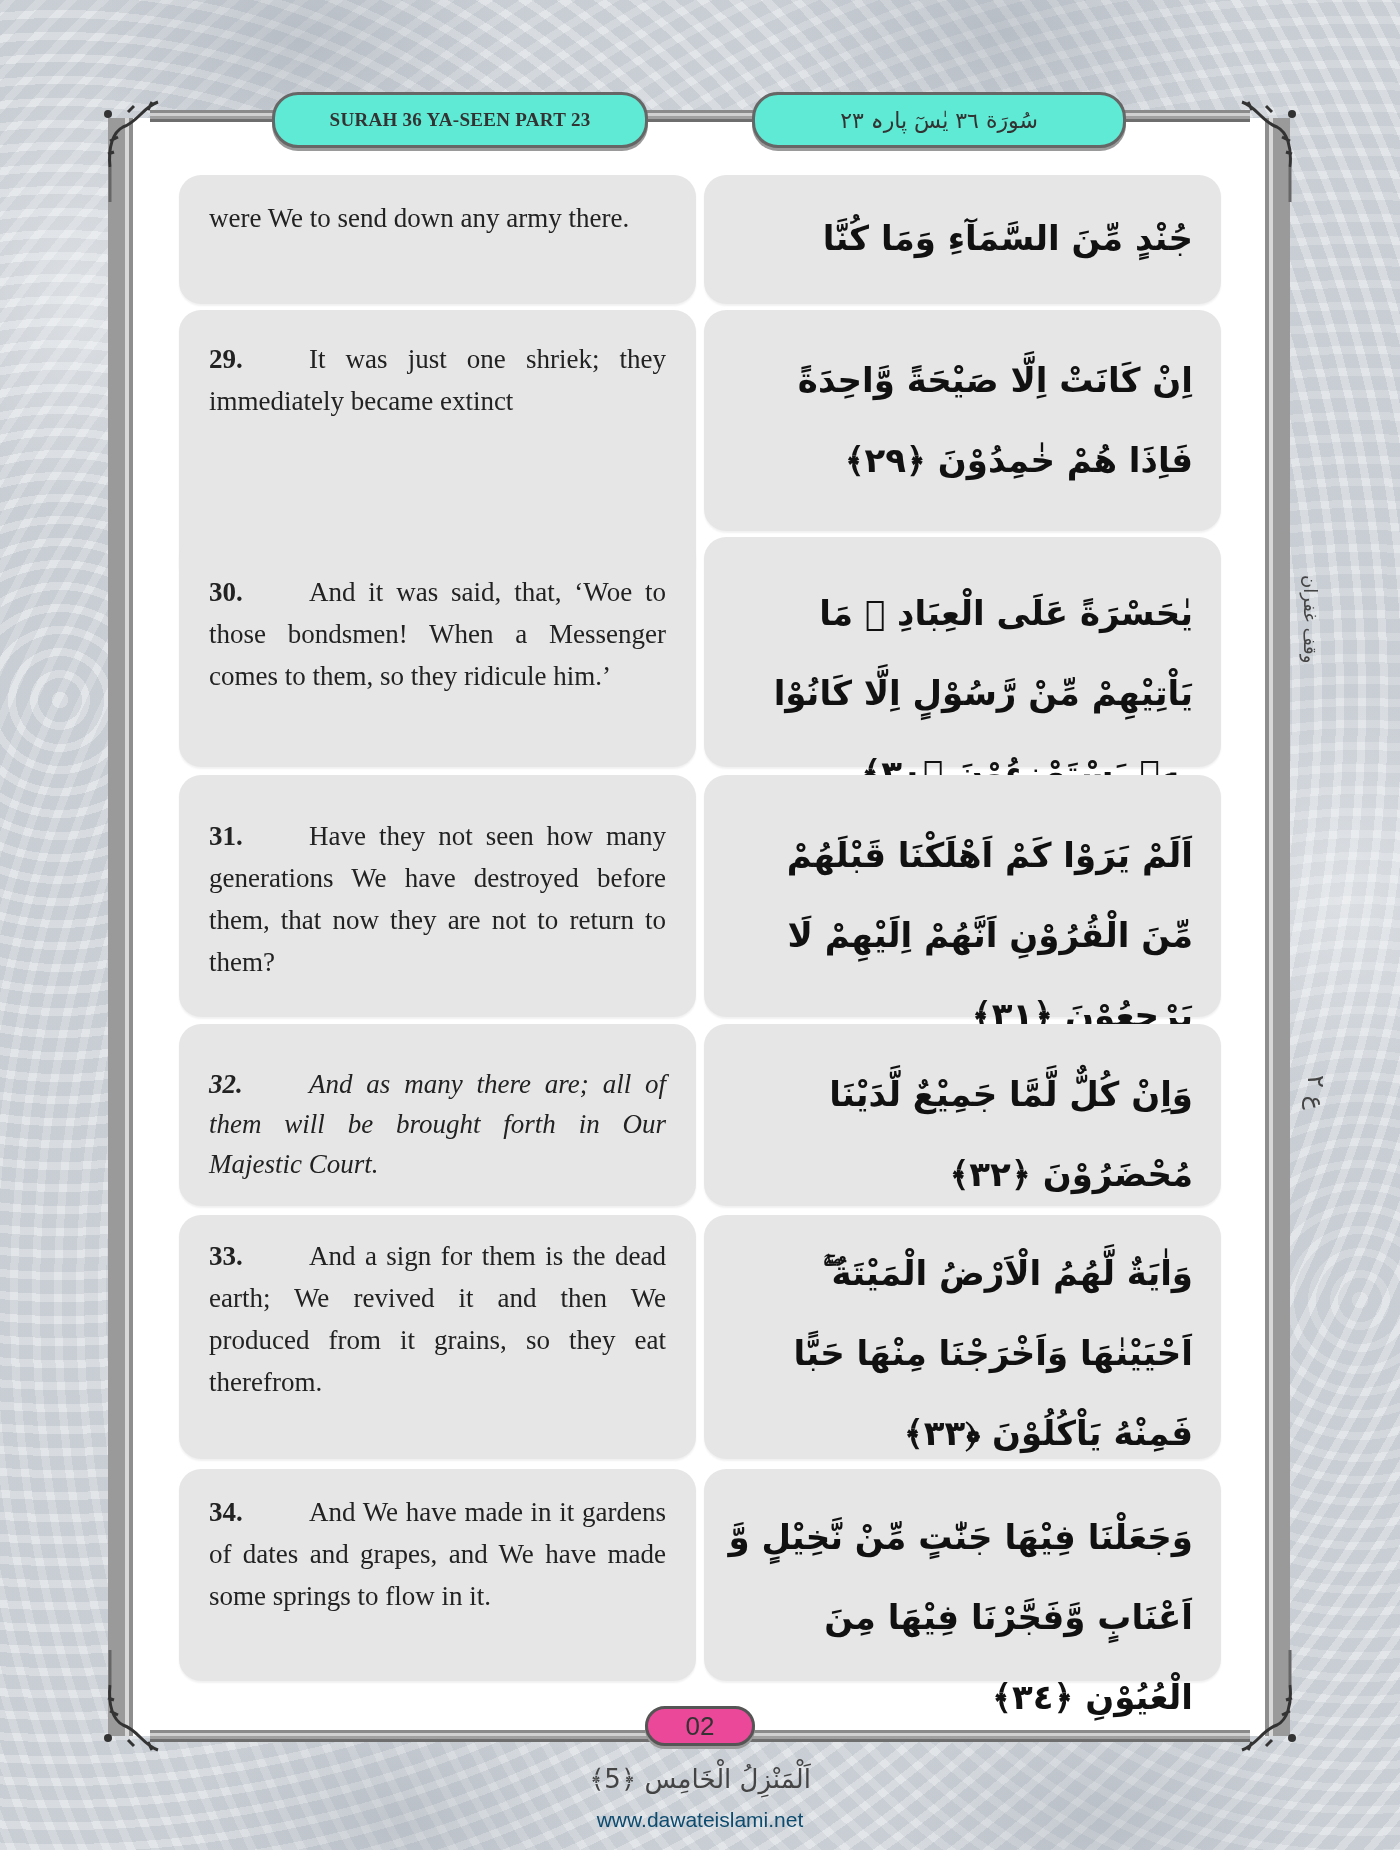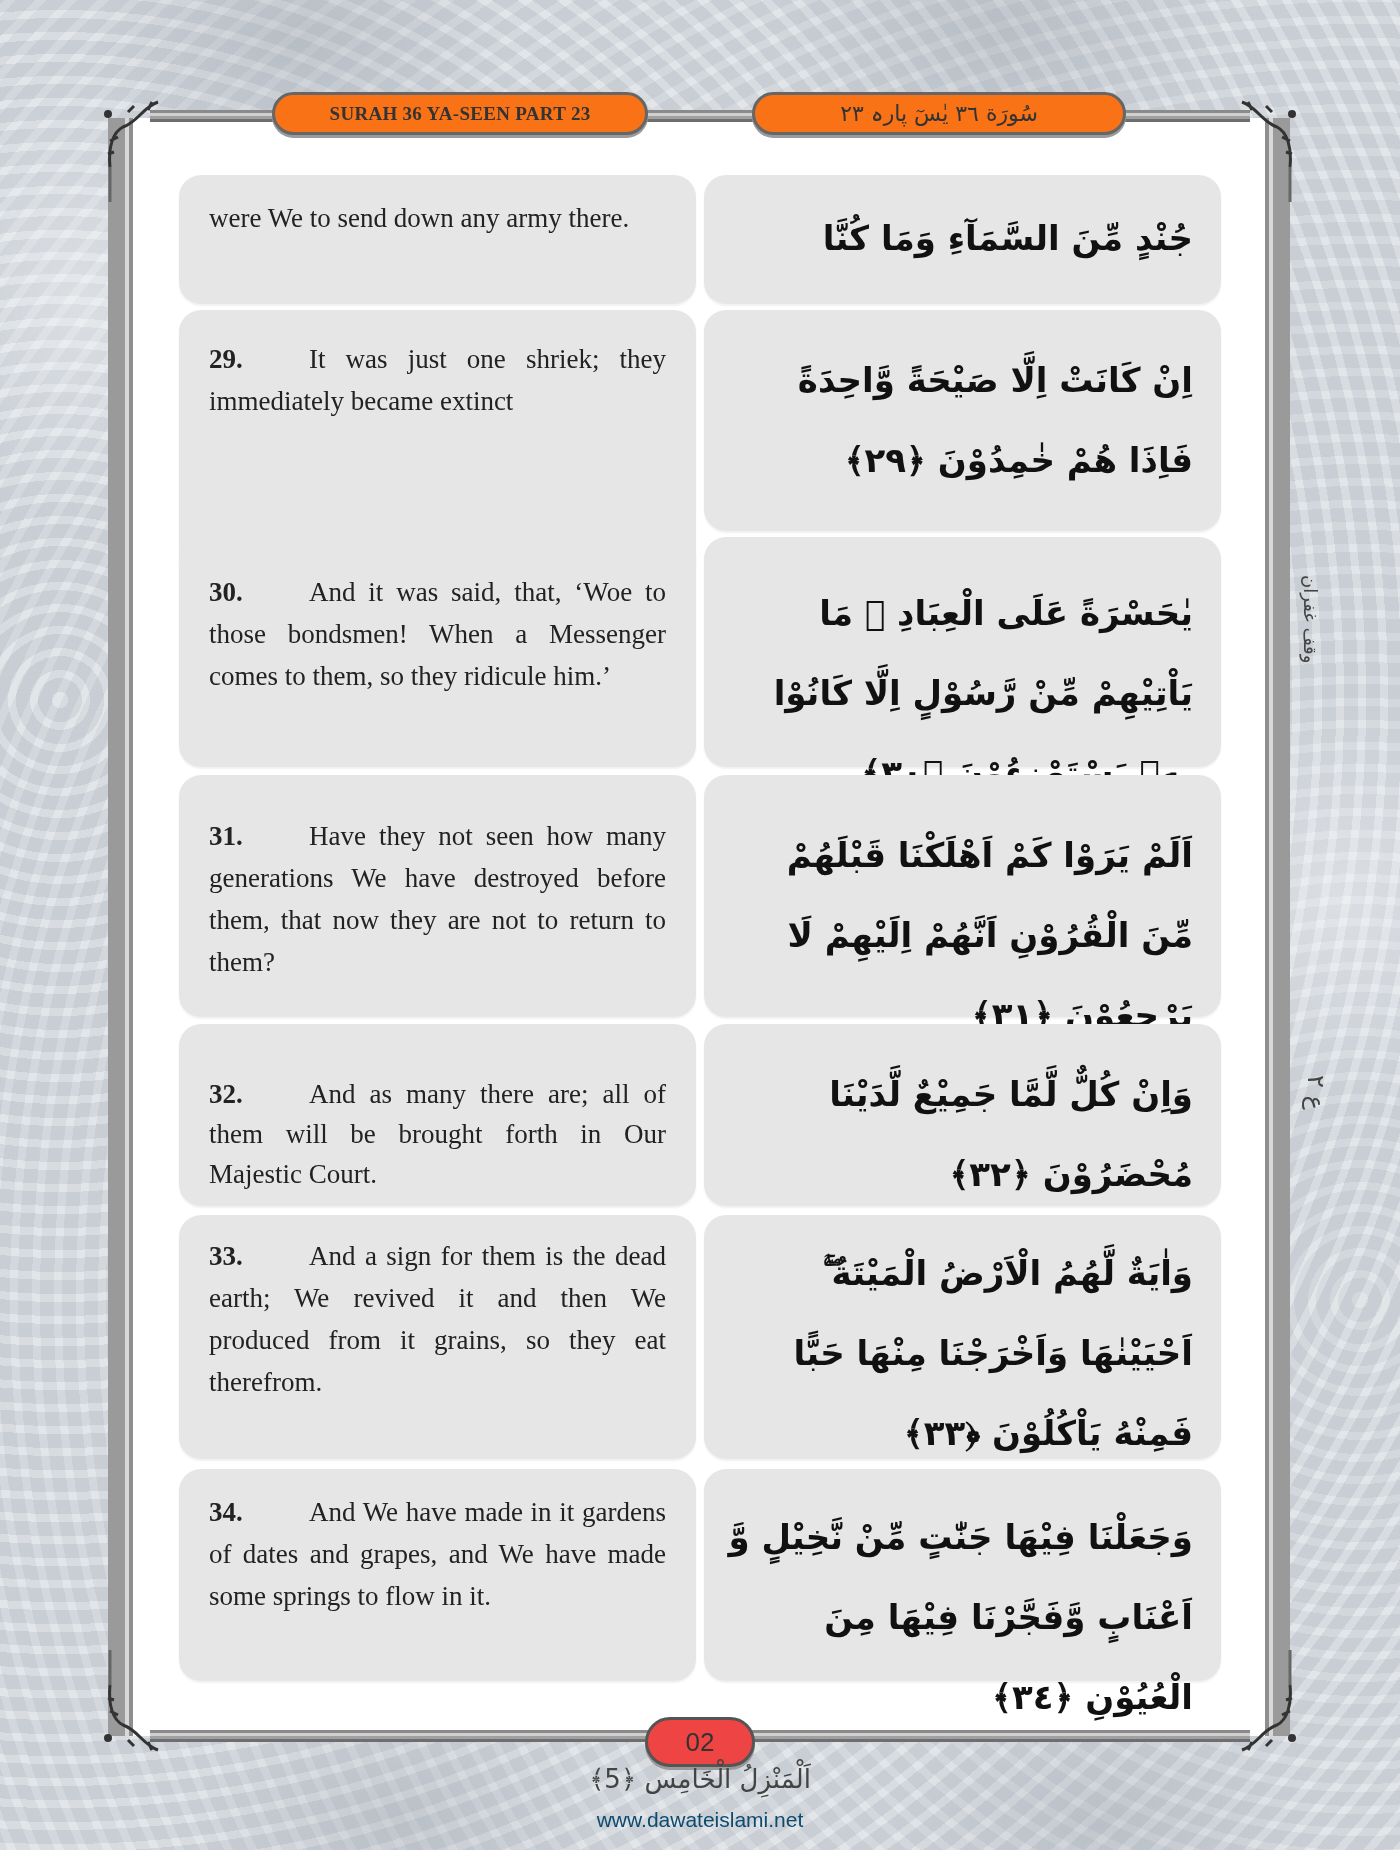--- a/index.html
+++ b/index.html
@@ -40,22 +40,22 @@
     color:#333; font-size:60px; line-height:1;
     display:flex; align-items:center; justify-content:center;
   }
   .corner svg { width:100px; height:110px; }
   .corner.tl { left:88px; top:92px; }
   .corner.tr { left:1212px; top:92px; transform:scaleX(-1); }
   .corner.bl { left:88px; top:1650px; transform:scaleY(-1); }
   .corner.br { left:1212px; top:1650px; transform:scale(-1,-1); }
 
   .pill {
-    position:absolute; top:92px; height:43px;
-    background:#f97316; border:3px solid #666; border-radius:26px;
+    position:absolute; top:92px; height:56px;
+    background:#5eead4; border:3px solid #666; border-radius:26px;
     box-shadow: 0 3px 0 #9a9a9a;
     display:flex; align-items:center; justify-content:center;
     box-sizing:border-box;
   }
   .pill.left { left:272px; width:376px; }
   .pill.right { left:752px; width:374px; }
   .pill .en {
     font-family:"Liberation Serif", serif; font-weight:bold; font-size:19px;
     letter-spacing:0.3px; color:#333;
   }
@@ -77,25 +77,25 @@
   .en-text .num { font-weight:bold; display:inline-block; width:100px; }
   .ar-text {
     font-family:"DejaVu Sans", sans-serif; font-weight:bold; font-size:34px;
     line-height:80px; color:#111; direction:rtl; text-align:right;
   }
   .side-mark {
     position:absolute; font-family:"DejaVu Sans", sans-serif; color:#444;
     writing-mode:vertical-rl; font-size:18px;
   }
   .page-pill {
-    position:absolute; left:645px; top:1706px; width:110px; height:50px;
-    background:#ef4444; border:3px solid #555; border-radius:26px; box-sizing:border-box;
+    position:absolute; left:645px; top:1706px; width:110px; height:40px;
+    background:#ec4899; border:3px solid #555; border-radius:26px; box-sizing:border-box;
     box-shadow:0 3px 0 #999;
     display:flex; align-items:center; justify-content:center;
-    font-family:"Liberation Sans", sans-serif; font-size:26px; color:#333;margin-top:11px;
+    font-family:"Liberation Sans", sans-serif; font-size:26px; color:#333;
   }
   .manzil {
     position:absolute; left:0; width:1400px; top:1764px; text-align:center;
     font-family:"DejaVu Sans", sans-serif; font-size:26px; color:#444; direction:rtl;
   }
   .url {
     position:absolute; left:0; width:1400px; top:1808px; text-align:center;
     font-family:"Liberation Sans", sans-serif; font-size:21px; color:#0c4a6e;
   }
 </style>
@@ -165,21 +165,21 @@
   <div class="ar-text">يٰحَسْرَةً عَلَى الْعِبَادِ ۚ مَا يَاْتِيْهِمْ مِّنْ رَّسُوْلٍ اِلَّا كَانُوْا بِهٖ يَسْتَهْزِءُوْنَ ﴿٣٠﴾</div>
 </div>
 
 <div class="card en" style="top:775px;height:242px;padding-top:40px;">
   <div class="en-text"><span class="num">31.</span><span>Have they not seen how many generations We have destroyed before them, that now they are not to return to them?</span></div>
 </div>
 <div class="card ar" style="top:775px;height:242px;padding-top:40px;">
   <div class="ar-text">اَلَمْ يَرَوْا كَمْ اَهْلَكْنَا قَبْلَهُمْ مِّنَ الْقُرُوْنِ اَنَّهُمْ اِلَيْهِمْ لَا يَرْجِعُوْنَ ﴿٣١﴾</div>
 </div>
 
-<div class="card en" style="top:1024px;height:182px;padding-top:50px;">
+<div class="card en" style="top:1024px;height:182px;padding-top:40px;font-style:italic;">
   <div class="en-text" style="line-height:40px;"><span class="num">32.</span><span>And as many there are; all of them will be brought forth in Our Majestic Court.</span></div>
 </div>
 <div class="card ar" style="top:1024px;height:182px;padding-top:30px;">
   <div class="ar-text">وَاِنْ كُلٌّ لَّمَّا جَمِيْعٌ لَّدَيْنَا مُحْضَرُوْنَ ﴿٣٢﴾</div>
 </div>
 
 <div class="card en" style="top:1215px;height:244px;padding-top:20px;">
   <div class="en-text"><span class="num">33.</span><span>And a sign for them is the dead earth; We revived it and then We produced from it grains, so they eat therefrom.</span></div>
 </div>
 <div class="card ar" style="top:1215px;height:244px;">

